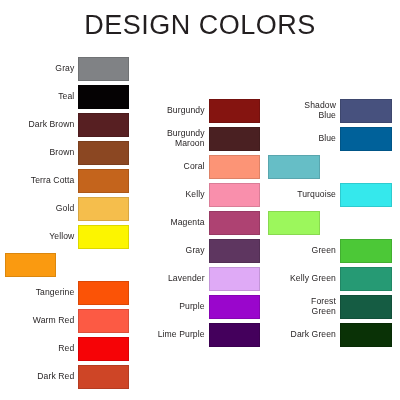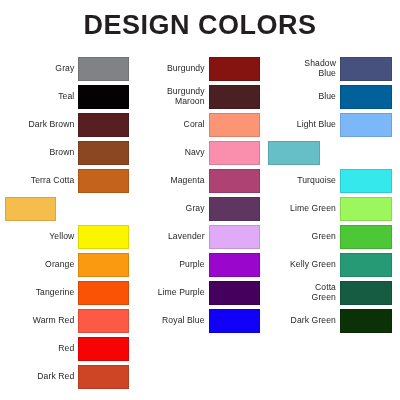--- a/index.html
+++ b/index.html
@@ -27,36 +27,36 @@
 
   
   .page-title {
     position: absolute;
     top: 9px;
     left: 0;
     width: 400px;
     text-align: center;
     font-family: "Liberation Sans", sans-serif;
     font-size: 27px;
-    font-weight: 700;
+    font-weight: 400;
     letter-spacing: 0.5px;
     color: #231f20;
     line-height: 32px;
     white-space: nowrap;
   }
 
   
   .palette {
     position: absolute;
     top: 57px;
     left: 0;
     width: 392px;
     display: flex;
     flex-direction: row;
-    align-items: flex-start;
+    align-items: center;
     justify-content: flex-start;
   }
 
   .color-column {
     display: flex;
     flex-direction: column;
     box-sizing: border-box;
   }
   .color-column.col-0 { width: 132px; padding-left: 5px; }
   .color-column.col-1 { width: 133px; padding-left: 0; }
@@ -113,28 +113,28 @@
         </div>
         <div class="color-row">
           <div class="swatch-label">Brown</div>
           <div class="swatch" style="background-color: rgb(139, 71, 34);"></div>
         </div>
         <div class="color-row">
           <div class="swatch-label">Terra Cotta</div>
           <div class="swatch" style="background-color: rgb(196, 100, 28);"></div>
         </div>
         <div class="color-row">
+          <div class="swatch-label">Gold</div>
           <div class="swatch" style="background-color: rgb(245, 190, 76);"></div>
         </div>
         <div class="color-row">
           <div class="swatch-label">Yellow</div>
           <div class="swatch" style="background-color: rgb(252, 245, 0);"></div>
         </div>
         <div class="color-row">
-          <div class="swatch-label">Orange</div>
           <div class="swatch" style="background-color: rgb(250, 154, 16);"></div>
         </div>
         <div class="color-row">
           <div class="swatch-label">Tangerine</div>
           <div class="swatch" style="background-color: rgb(251, 83, 6);"></div>
         </div>
         <div class="color-row">
           <div class="swatch-label">Warm Red</div>
           <div class="swatch" style="background-color: rgb(252, 90, 68);"></div>
         </div>
@@ -155,21 +155,21 @@
         <div class="color-row">
           <div class="swatch-label">Burgundy
 Maroon</div>
           <div class="swatch" style="background-color: rgb(74, 32, 34);"></div>
         </div>
         <div class="color-row">
           <div class="swatch-label">Coral</div>
           <div class="swatch" style="background-color: rgb(252, 148, 118);"></div>
         </div>
         <div class="color-row">
-          <div class="swatch-label">Navy</div>
+          <div class="swatch-label">Kelly</div>
           <div class="swatch" style="background-color: rgb(249, 143, 172);"></div>
         </div>
         <div class="color-row">
           <div class="swatch-label">Magenta</div>
           <div class="swatch" style="background-color: rgb(174, 66, 114);"></div>
         </div>
         <div class="color-row">
           <div class="swatch-label">Gray</div>
           <div class="swatch" style="background-color: rgb(94, 54, 96);"></div>
         </div>
@@ -177,61 +177,52 @@
           <div class="swatch-label">Lavender</div>
           <div class="swatch" style="background-color: rgb(223, 170, 246);"></div>
         </div>
         <div class="color-row">
           <div class="swatch-label">Purple</div>
           <div class="swatch" style="background-color: rgb(154, 6, 204);"></div>
         </div>
         <div class="color-row">
           <div class="swatch-label">Lime Purple</div>
           <div class="swatch" style="background-color: rgb(68, 0, 92);"></div>
-        </div>
-        <div class="color-row">
-          <div class="swatch-label">Royal Blue</div>
-          <div class="swatch" style="background-color: rgb(16, 0, 248);"></div>
         </div>
       </div>
       <div class="color-column col-2">
         <div class="color-row">
           <div class="swatch-label">Shadow
 Blue</div>
           <div class="swatch" style="background-color: rgb(71, 81, 126);"></div>
         </div>
         <div class="color-row">
           <div class="swatch-label">Blue</div>
           <div class="swatch" style="background-color: rgb(0, 97, 154);"></div>
         </div>
         <div class="color-row">
-          <div class="swatch-label">Light Blue</div>
-          <div class="swatch" style="background-color: rgb(124, 184, 247);"></div>
-        </div>
-        <div class="color-row">
           <div class="swatch" style="background-color: rgb(102, 190, 198);"></div>
         </div>
         <div class="color-row">
           <div class="swatch-label">Turquoise</div>
           <div class="swatch" style="background-color: rgb(53, 232, 236);"></div>
         </div>
         <div class="color-row">
-          <div class="swatch-label">Lime Green</div>
           <div class="swatch" style="background-color: rgb(156, 247, 92);"></div>
         </div>
         <div class="color-row">
           <div class="swatch-label">Green</div>
           <div class="swatch" style="background-color: rgb(76, 200, 55);"></div>
         </div>
         <div class="color-row">
           <div class="swatch-label">Kelly Green</div>
           <div class="swatch" style="background-color: rgb(38, 154, 116);"></div>
         </div>
         <div class="color-row">
-          <div class="swatch-label">Cotta
+          <div class="swatch-label">Forest
 Green</div>
           <div class="swatch" style="background-color: rgb(21, 92, 67);"></div>
         </div>
         <div class="color-row">
           <div class="swatch-label">Dark Green</div>
           <div class="swatch" style="background-color: rgb(10, 50, 6);"></div>
         </div>
       </div>
     </div>
 

